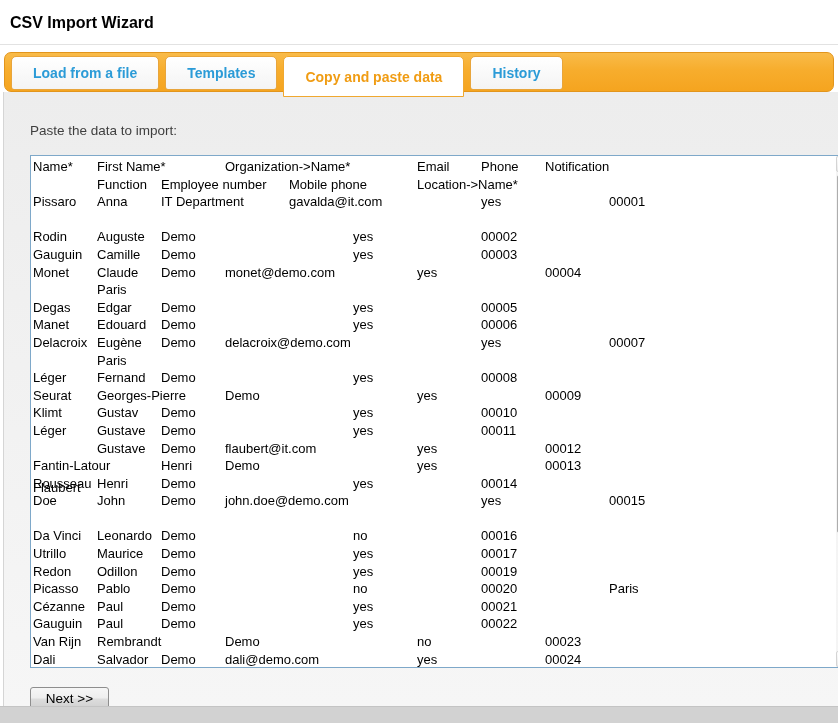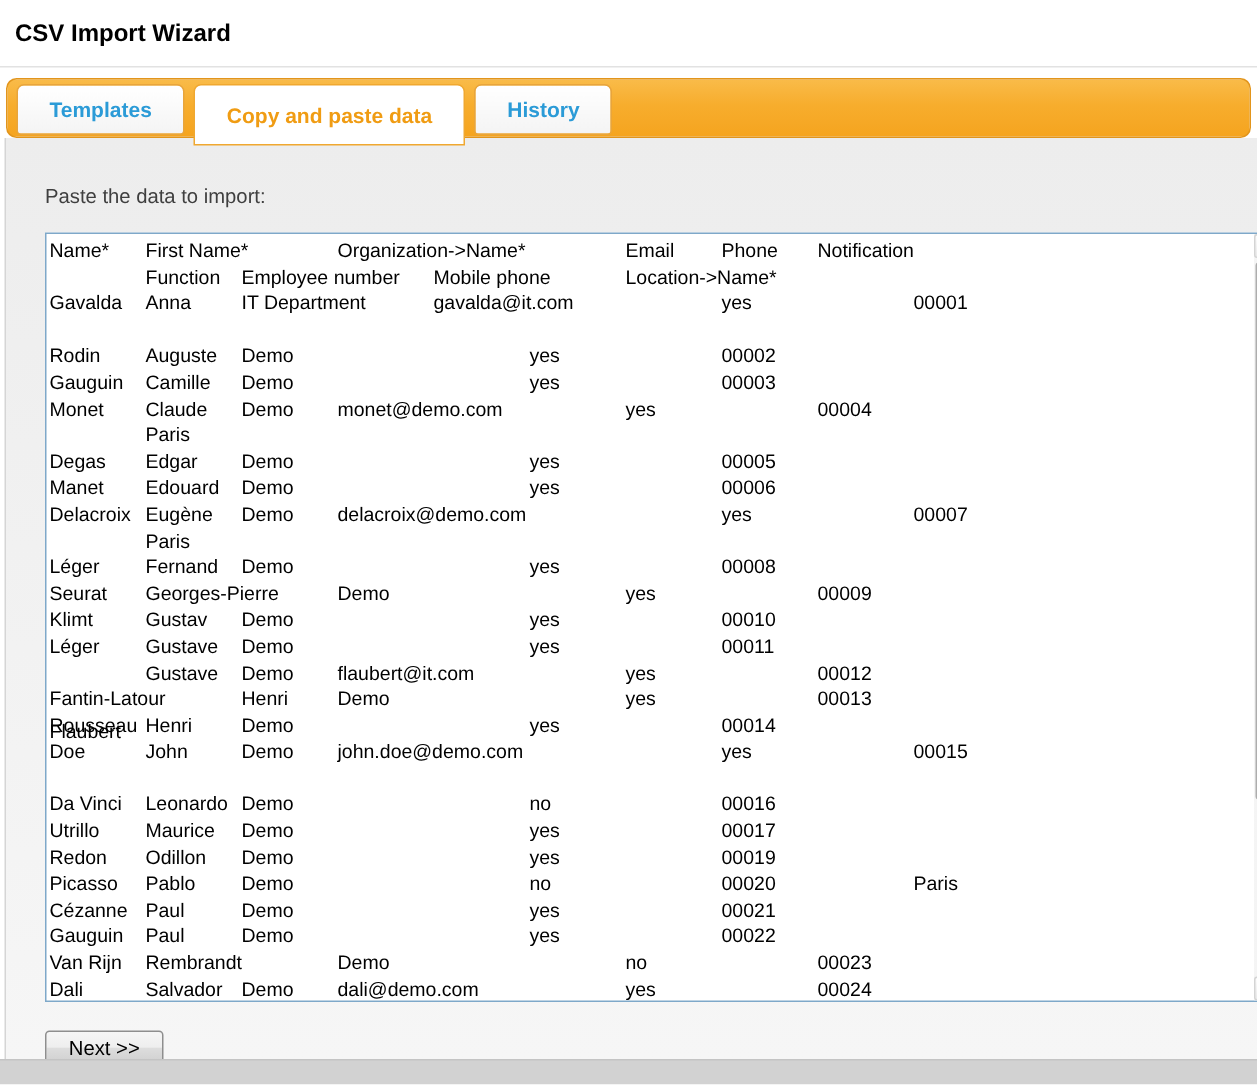--- a/index.html
+++ b/index.html
@@ -66,20 +66,23 @@
 </head>
 <body>
 
 <div id="screen">
 
   <div class="page-title">CSV Import Wizard</div>
   <div class="header-divider"></div>
 
   <div class="tab-bar">
     <div class="tab">
+      <span>Load from a file</span>
+    </div>
+    <div class="tab">
       <span>Templates</span>
     </div>
     <div class="tab active">
       <span>Copy and paste data</span>
     </div>
     <div class="tab">
       <span>History</span>
     </div>
   </div>
 
@@ -97,21 +100,21 @@
           <span class="t-cell" style="left: 448px;">Phone</span>
           <span class="t-cell" style="left: 512px;">Notification</span>
         </div>
         <div class="t-line">
           <span class="t-cell" style="left: 64px;">Function</span>
           <span class="t-cell" style="left: 128px;">Employee number</span>
           <span class="t-cell" style="left: 256px;">Mobile phone</span>
           <span class="t-cell" style="left: 384px;">Location-&gt;Name*</span>
         </div>
         <div class="t-line">
-          <span class="t-cell" style="left: 0px;">Gavalda</span>
+          <span class="t-cell" style="left: 0px;">Pissaro</span>
           <span class="t-cell" style="left: 64px;">Anna</span>
           <span class="t-cell" style="left: 128px;">IT Department</span>
           <span class="t-cell" style="left: 256px;">gavalda@it.com</span>
           <span class="t-cell" style="left: 448px;">yes</span>
           <span class="t-cell" style="left: 576px;">00001</span>
         </div>
         <div class="t-line"></div>
         <div class="t-line">
           <span class="t-cell" style="left: 0px;">Rodin</span>
           <span class="t-cell" style="left: 64px;">Auguste</span>

